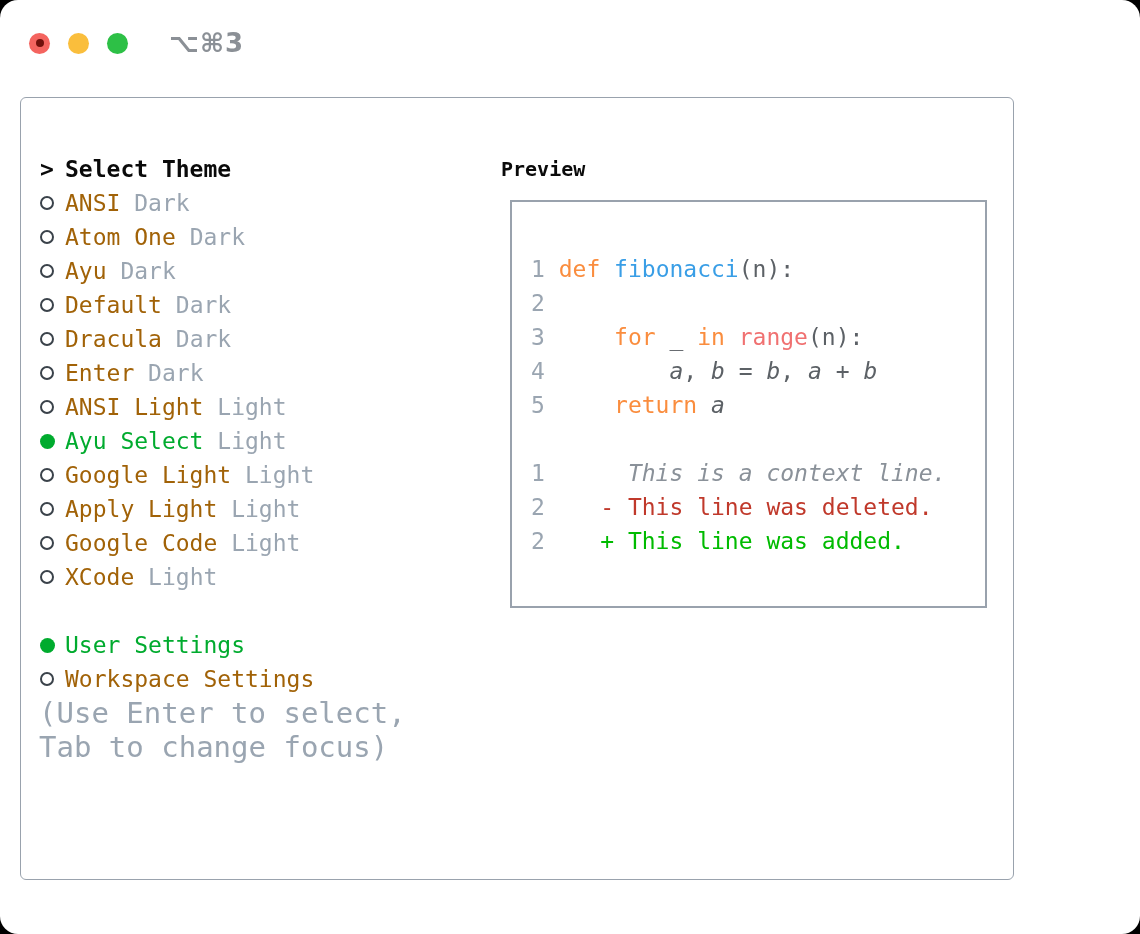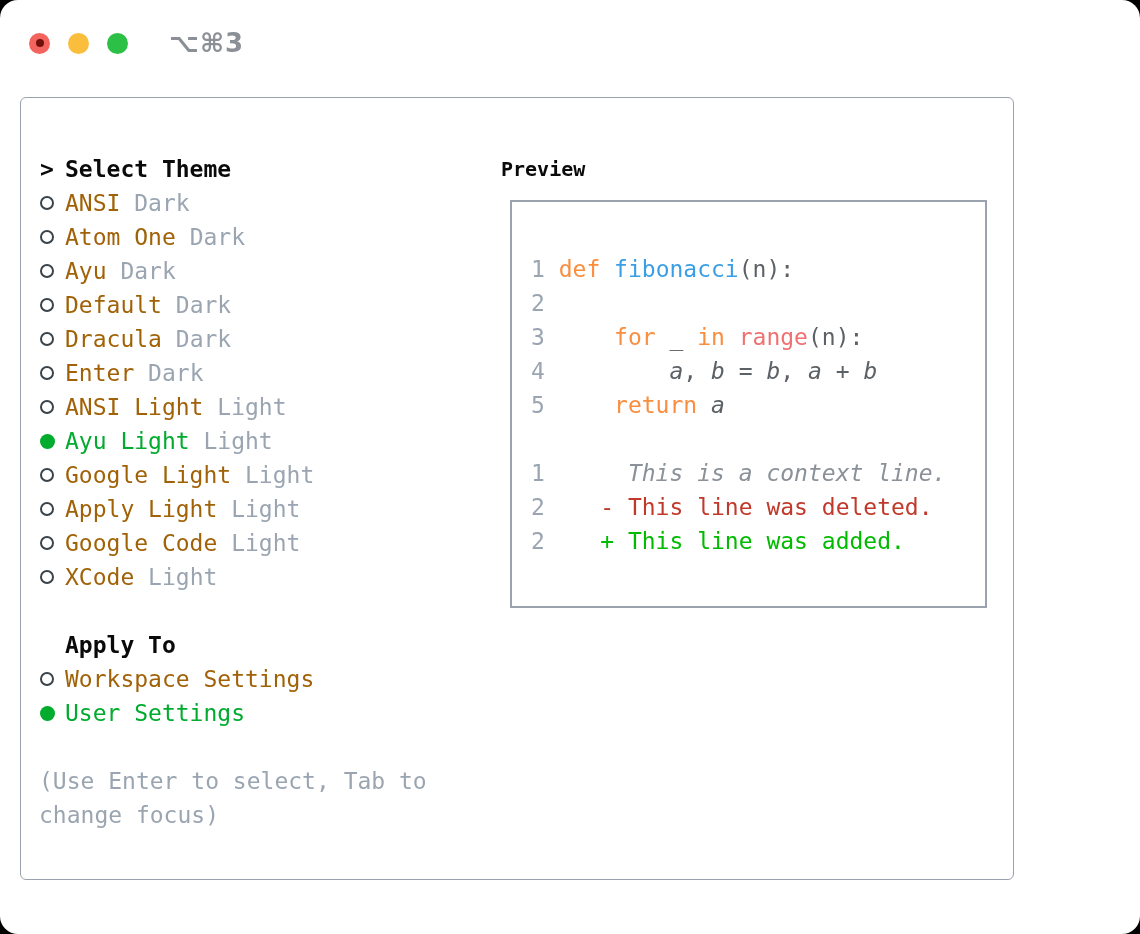--- a/index.html
+++ b/index.html
@@ -27,21 +27,21 @@
   .row.header { font-weight:bold; color:#0a0a0a; }
   .row.blank { height:34px; }
   .marker { width:16px; margin-right:10px; flex:none; display:flex;
             align-items:center; justify-content:center; }
   .prompt { font-weight:bold; color:#0a0a0a; font-size:23px; }
   .radio { width:10px; height:10px; border:2px solid #3a424a; border-radius:50%; }
   .radio.selected { width:15px; height:15px; border:none; background:var(--accent_green); }
   .name { color:#a16207; }
   .name.green { color:var(--accent_green); }
   .variant { color:var(--muted); margin-left:1ch; }
-  .hint { margin-top:34px; width:424px; color:var(--muted); font-size:23px; line-height:34px; }
+  .hint { width:424px; color:var(--muted); font-size:29px; line-height:34px; }
   
   .preview-title { position:absolute; left:480px; top:54px; height:34px; line-height:34px;
                    font-weight:bold; font-size:20px; color:#0a0a0a; }
   .preview-box { position:absolute; left:489px; top:102px; width:477px; height:408px;
                  border:2px solid var(--border); box-sizing:border-box;
                  padding:50px 0 0 19px; overflow:hidden; }
   .code-line { display:flex; height:34px; align-items:center; font-size:23px; white-space:pre; }
   .lineno { display:inline-block; width:2ch; color:var(--muted); flex:none; }
   .code { white-space:pre; color:var(--code_text); }
   .tok-plain    { color:var(--code_text); }
@@ -79,37 +79,33 @@
       </div>
 
       <div id="theme-list">
           <div class="row"><span class="marker"><span class="radio"></span></span><span class="name">ANSI</span><span class="variant">Dark</span></div>
           <div class="row"><span class="marker"><span class="radio"></span></span><span class="name">Atom One</span><span class="variant">Dark</span></div>
           <div class="row"><span class="marker"><span class="radio"></span></span><span class="name">Ayu</span><span class="variant">Dark</span></div>
           <div class="row"><span class="marker"><span class="radio"></span></span><span class="name">Default</span><span class="variant">Dark</span></div>
           <div class="row"><span class="marker"><span class="radio"></span></span><span class="name">Dracula</span><span class="variant">Dark</span></div>
           <div class="row"><span class="marker"><span class="radio"></span></span><span class="name">Enter</span><span class="variant">Dark</span></div>
           <div class="row"><span class="marker"><span class="radio"></span></span><span class="name">ANSI Light</span><span class="variant">Light</span></div>
-          <div class="row"><span class="marker"><span class="radio selected"></span></span><span class="name green">Ayu Light</span><span class="variant">Light</span></div>
+          <div class="row"><span class="marker"><span class="radio selected"></span></span><span class="name green">Ayu Select</span><span class="variant">Light</span></div>
           <div class="row"><span class="marker"><span class="radio"></span></span><span class="name">Google Light</span><span class="variant">Light</span></div>
           <div class="row"><span class="marker"><span class="radio"></span></span><span class="name">Apply Light</span><span class="variant">Light</span></div>
           <div class="row"><span class="marker"><span class="radio"></span></span><span class="name">Google Code</span><span class="variant">Light</span></div>
           <div class="row"><span class="marker"><span class="radio"></span></span><span class="name">XCode</span><span class="variant">Light</span></div>
         </div>
 
       <div class="row blank"></div>
 
-      <div class="row header">
-        <span class="marker"></span>
-        <span>Apply To</span>
-      </div>
 
       <div id="apply-list">
+          <div class="row"><span class="marker"><span class="radio selected"></span></span><span class="name green">User Settings</span></div>
           <div class="row"><span class="marker"><span class="radio"></span></span><span class="name">Workspace Settings</span></div>
-          <div class="row"><span class="marker"><span class="radio selected"></span></span><span class="name green">User Settings</span></div>
         </div>
 
       <div class="hint">(Use Enter to select, Tab to change focus)</div>
     </div>
 
     <div class="preview-title">Preview</div>
 
     <div class="preview-box">
       <div id="code-lines">
           <div class="code-line"><span class="lineno">1</span><span class="code"><span class="tok-keyword">def</span><span class="tok-plain"> </span><span class="tok-function">fibonacci</span><span class="tok-plain">(n):</span></span></div>

